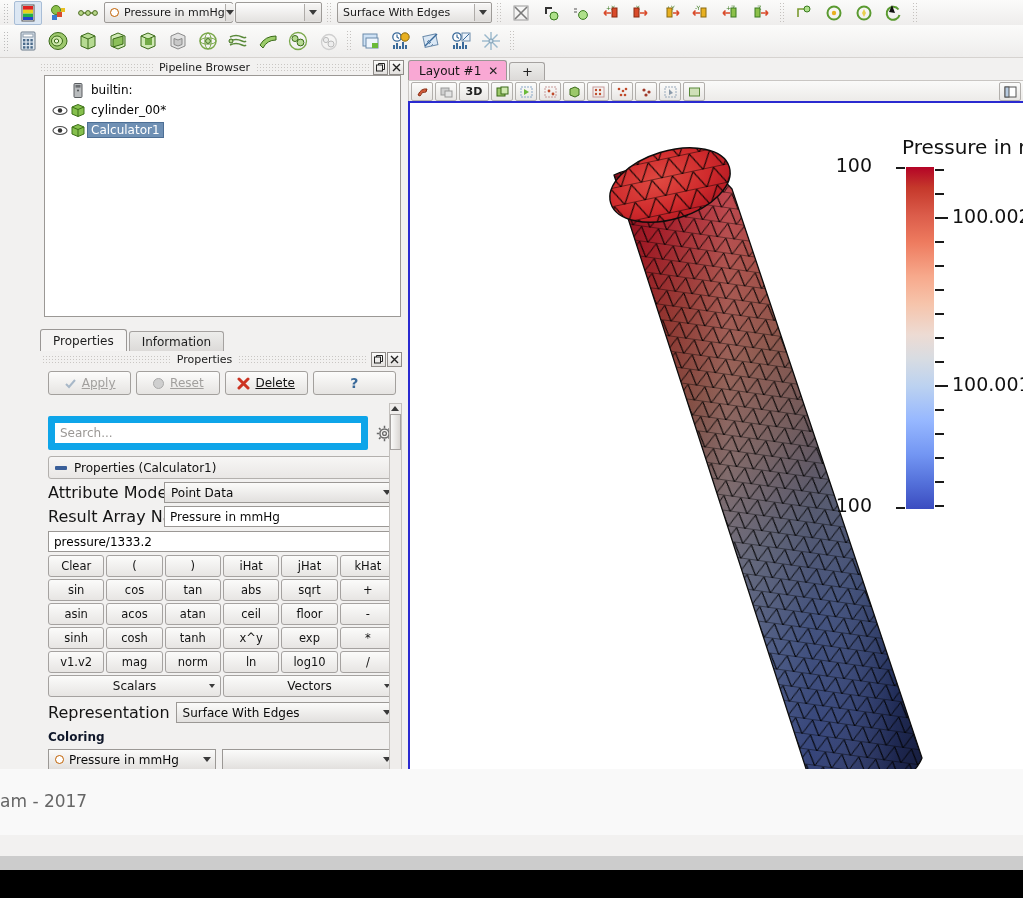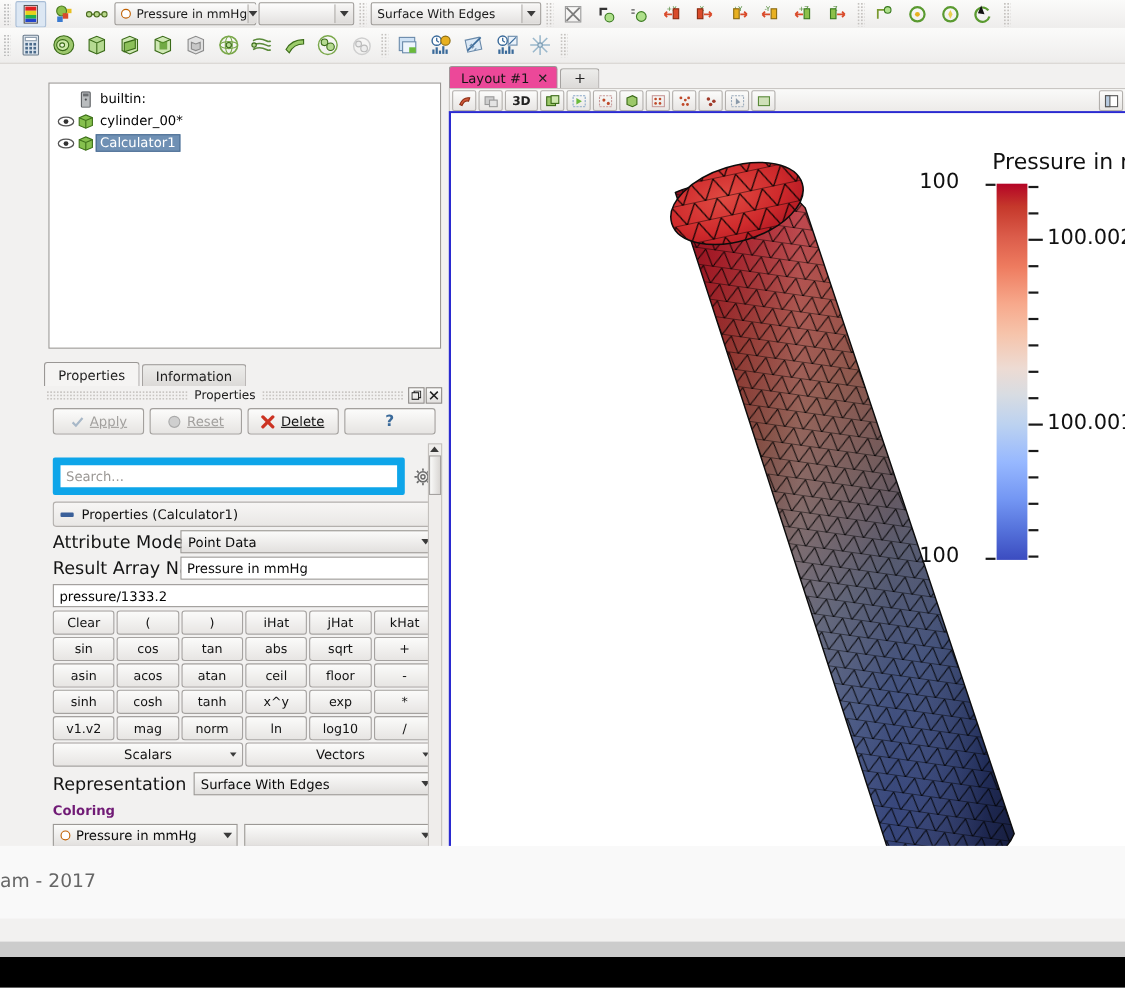--- a/index.html
+++ b/index.html
@@ -308,21 +308,21 @@
     width: 0; height: 0;
     border-left: 3.5px solid transparent;
     border-right: 3.5px solid transparent;
     border-top: 4.5px solid #3a3a3a;
   }
 
   .coloring-title {
     margin: 7px 6px 0 6px;
     font-size: 12px;
     font-weight: bold;
-    color: #701a75;
+    color: #0f172a;
   }
   .colorrow { display: flex; gap: 6px; margin: 5px 6px 0 6px; }
 
   .prop-scrollbar {
     position: absolute;
     right: 0px; top: 52px;
     width: 11px; height: 382px;
     background: #efedeb;
     border: 1px solid #c3c0bd;
   }
@@ -350,21 +350,21 @@
     position: absolute; left: 2px; top: 1px;
     height: 20px; display: flex; align-items: flex-end;
   }
   .ltab {
     height: 19px; padding: 0 8px 0 10px;
     display: flex; align-items: center; gap: 7px;
     font-size: 12px;
     border: 1px solid #9a9795;
     border-bottom: none;
     border-radius: 3px 3px 0 0;
-    background: #ec4899;
+    background: #f9a8d4;
     color: #151515;
   }
   .ltab-x { font-size: 12px; color: #222; font-weight: bold; }
   .ltab-plus {
     width: 34px; height: 17px;
     display: flex; align-items: center; justify-content: center;
     border: 1px solid #a5a2a0;
     border-bottom: none;
     border-radius: 3px 3px 0 0;
     background: linear-gradient(#ededeb, #dcdad8);
@@ -764,20 +764,38 @@
             <path d="M17.5 4.5 L4.5 17.5"></path>
         </g>
         <circle cx="11" cy="11" r="2" fill="#d4e4ef" stroke="#7a9ab0"></circle>
       </svg>
     </div>
     <div class="sep-dots"></div>
   </div>
 
   <div id="left-dock">
 
+    <div class="dock-title" style="position:absolute;left:0;top:0;width:364px;">
+      <div class="dots"></div>
+      <div class="dt-label">Pipeline Browser</div>
+      <div class="dots"></div>
+      <div class="dock-btns">
+        <div class="dock-btn">
+          <svg width="9" height="9" viewBox="0 0 9 9">
+              <rect x="0.5" y="2" width="6" height="6" fill="none" stroke="#222"></rect>
+              <path d="M2.5 2 L2.5 0.5 L8.5 0.5 L8.5 6.5 L7 6.5" fill="none" stroke="#222"></path>
+            </svg>
+        </div>
+        <div class="dock-btn">
+          <svg width="9" height="9" viewBox="0 0 9 9">
+              <path d="M1 1 L8 8 M8 1 L1 8" stroke="#222" stroke-width="1.4"></path>
+            </svg>
+        </div>
+      </div>
+    </div>
 
     <div id="pipeline-browser">
 
       <div class="pipe-row" style="margin-top:4px">
         <div class="eye"></div>
         <div class="pipe-icon">
           <svg width="12" height="15" viewBox="0 0 12 15">
             <rect x="2" y="0.5" width="8" height="14" rx="1" fill="#b9bcbe" stroke="#5a5d60"></rect>
             <rect x="3.5" y="2" width="5" height="2.6" fill="#6a6d70"></rect>
             <circle cx="6" cy="7.5" r="1" fill="#4a4d50"></circle>

